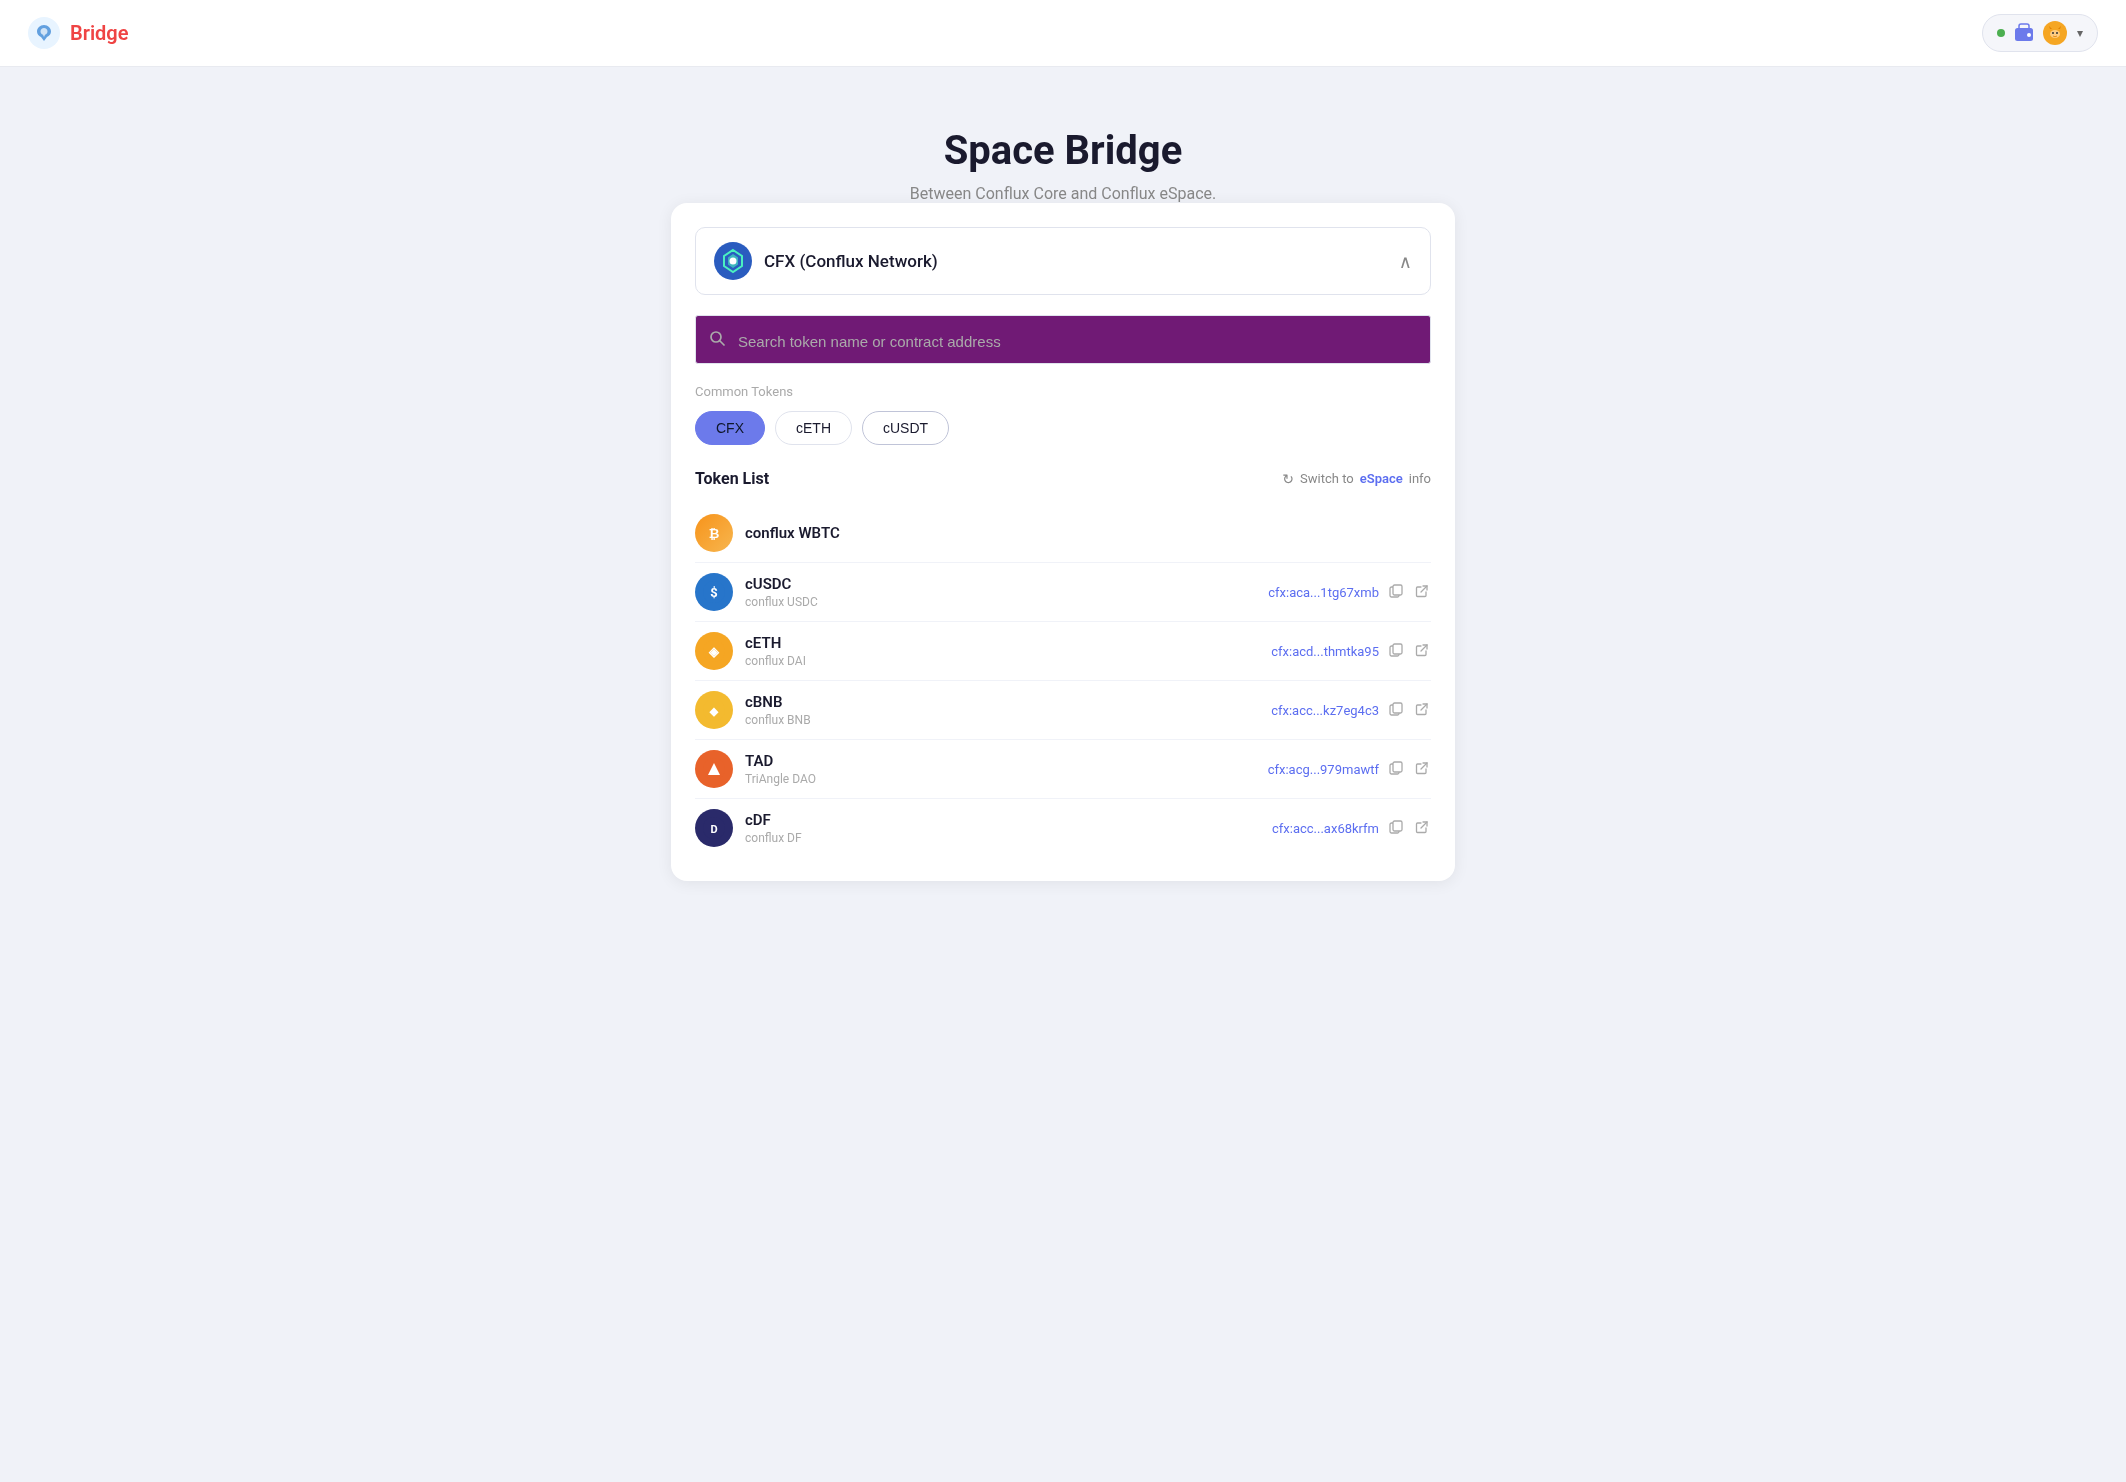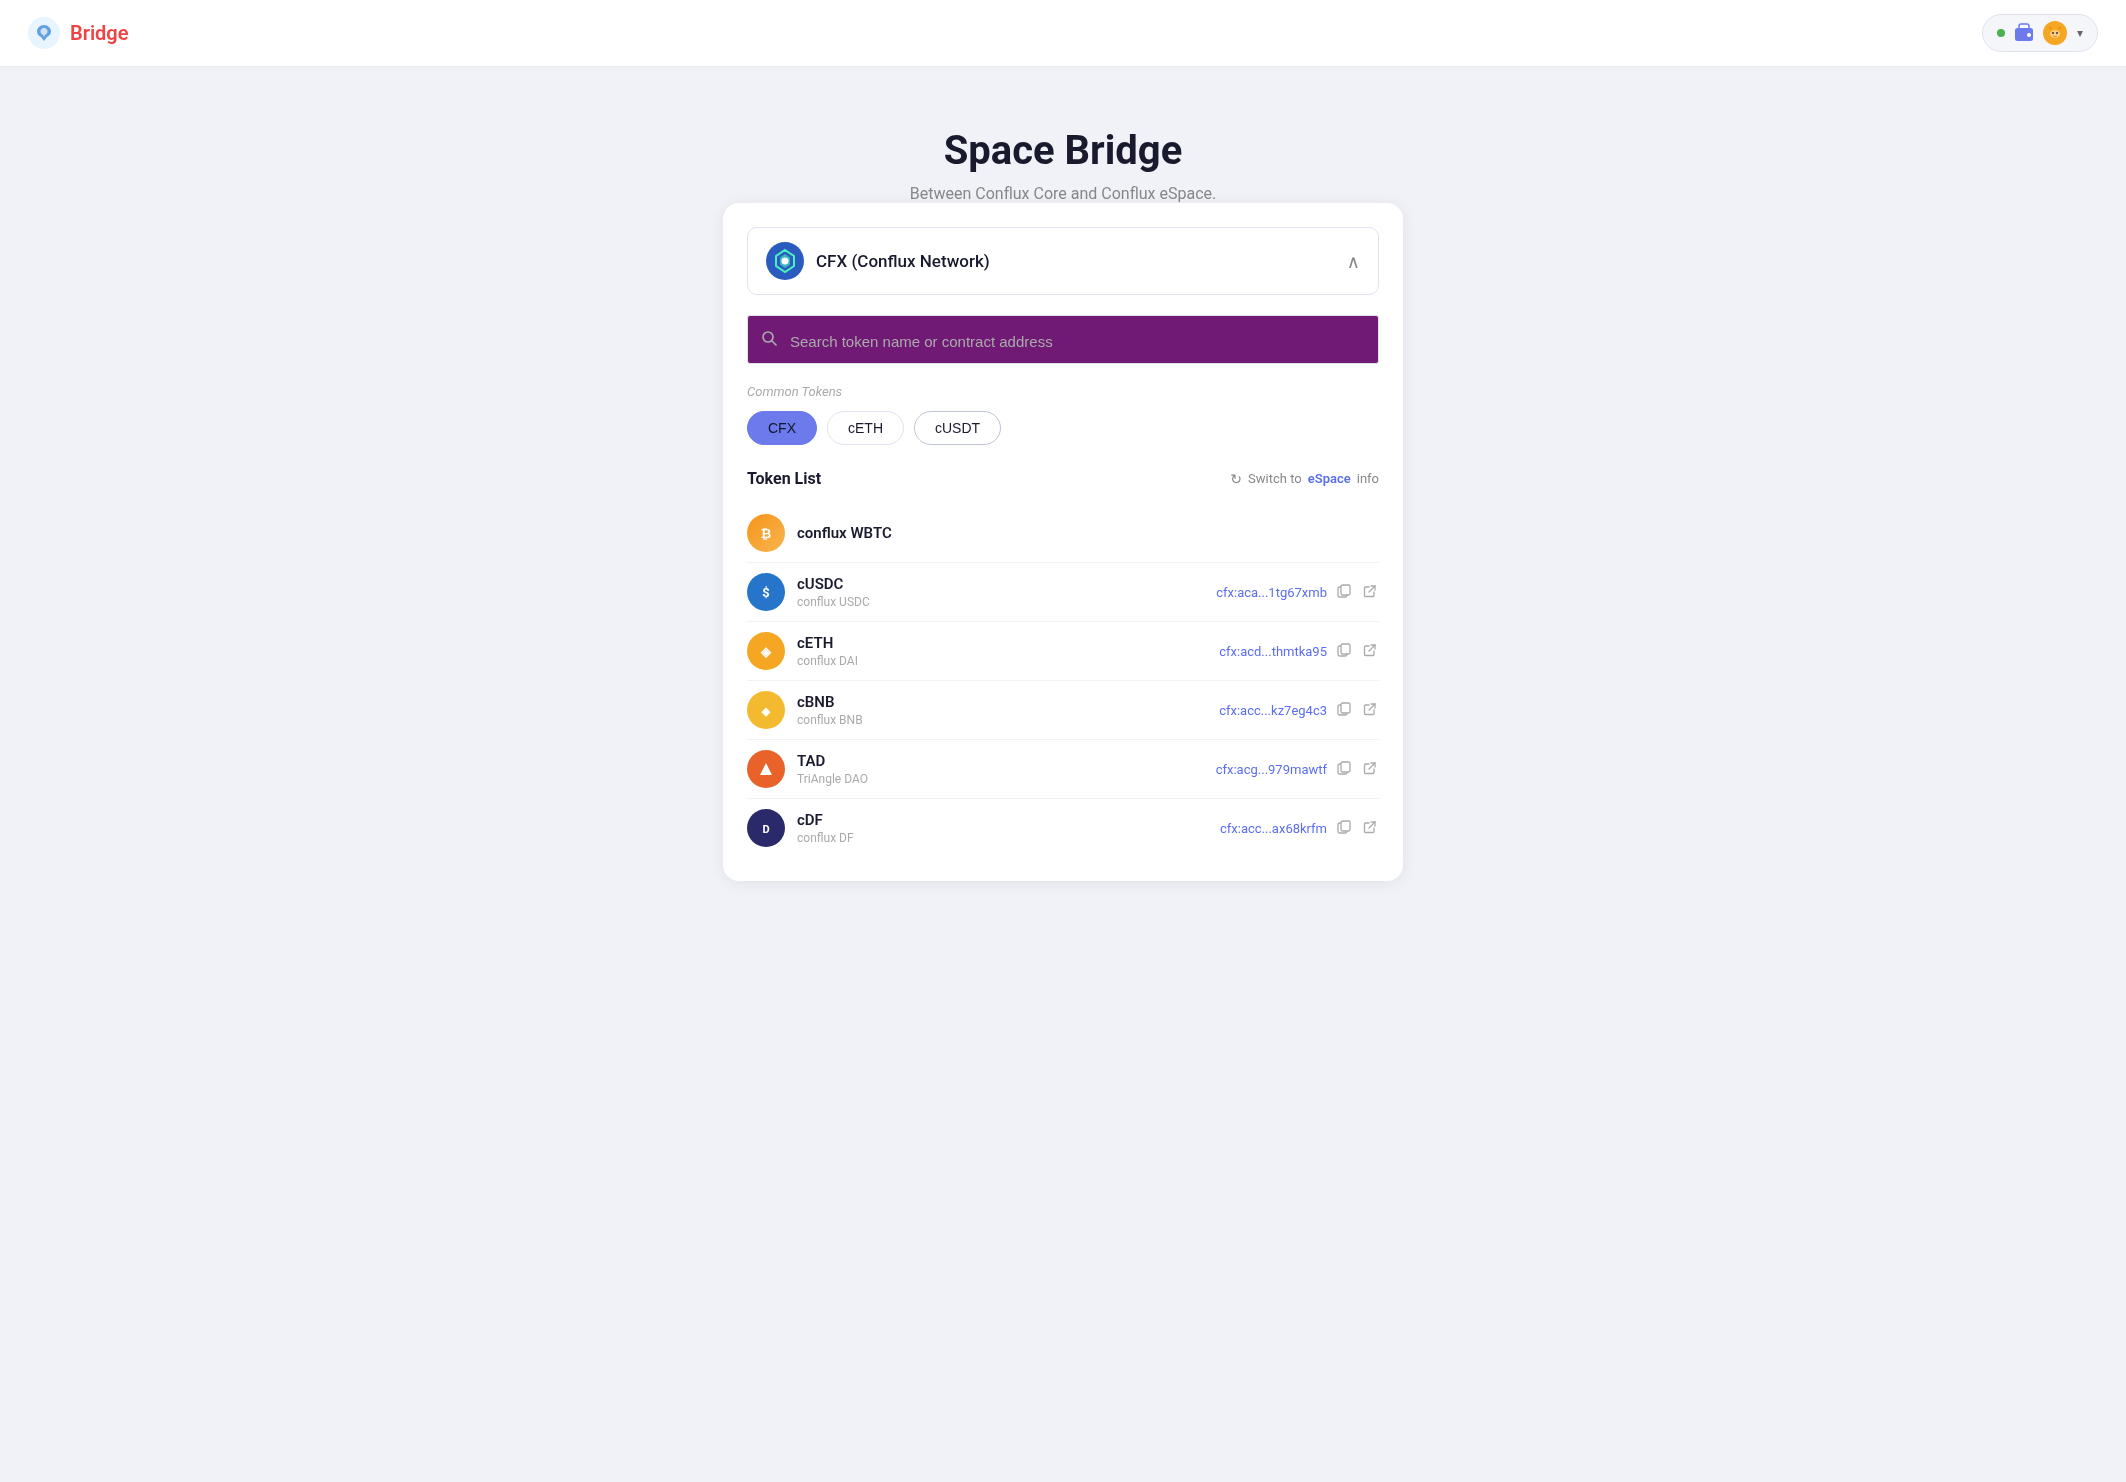--- a/index.html
+++ b/index.html
@@ -93,21 +93,21 @@
 
     .page-subtitle {
       font-size: 16px;
       color: #888;
     }
 
     
     .card {
       background: #fff;
       border-radius: 16px;
-      width: 680px;
+      width: 784px;
       max-width: 100%;
       padding: 24px;
       box-shadow: 0 2px 16px rgba(0,0,0,0.07);
     }
 
     
     .token-selector {
       display: flex;
       align-items: center;
       justify-content: space-between;
@@ -168,21 +168,20 @@
 
     .search-input::placeholder {
       color: #aaa;
     }
 
     
     .common-tokens-label {
       font-size: 13px;
       color: #aaa;
       margin-bottom: 12px;
-      font-style: italic;
     }
 
     .token-pills {
       display: flex;
       gap: 10px;
       margin-bottom: 24px;
     }
 
     .pill {
       padding: 8px 20px;

